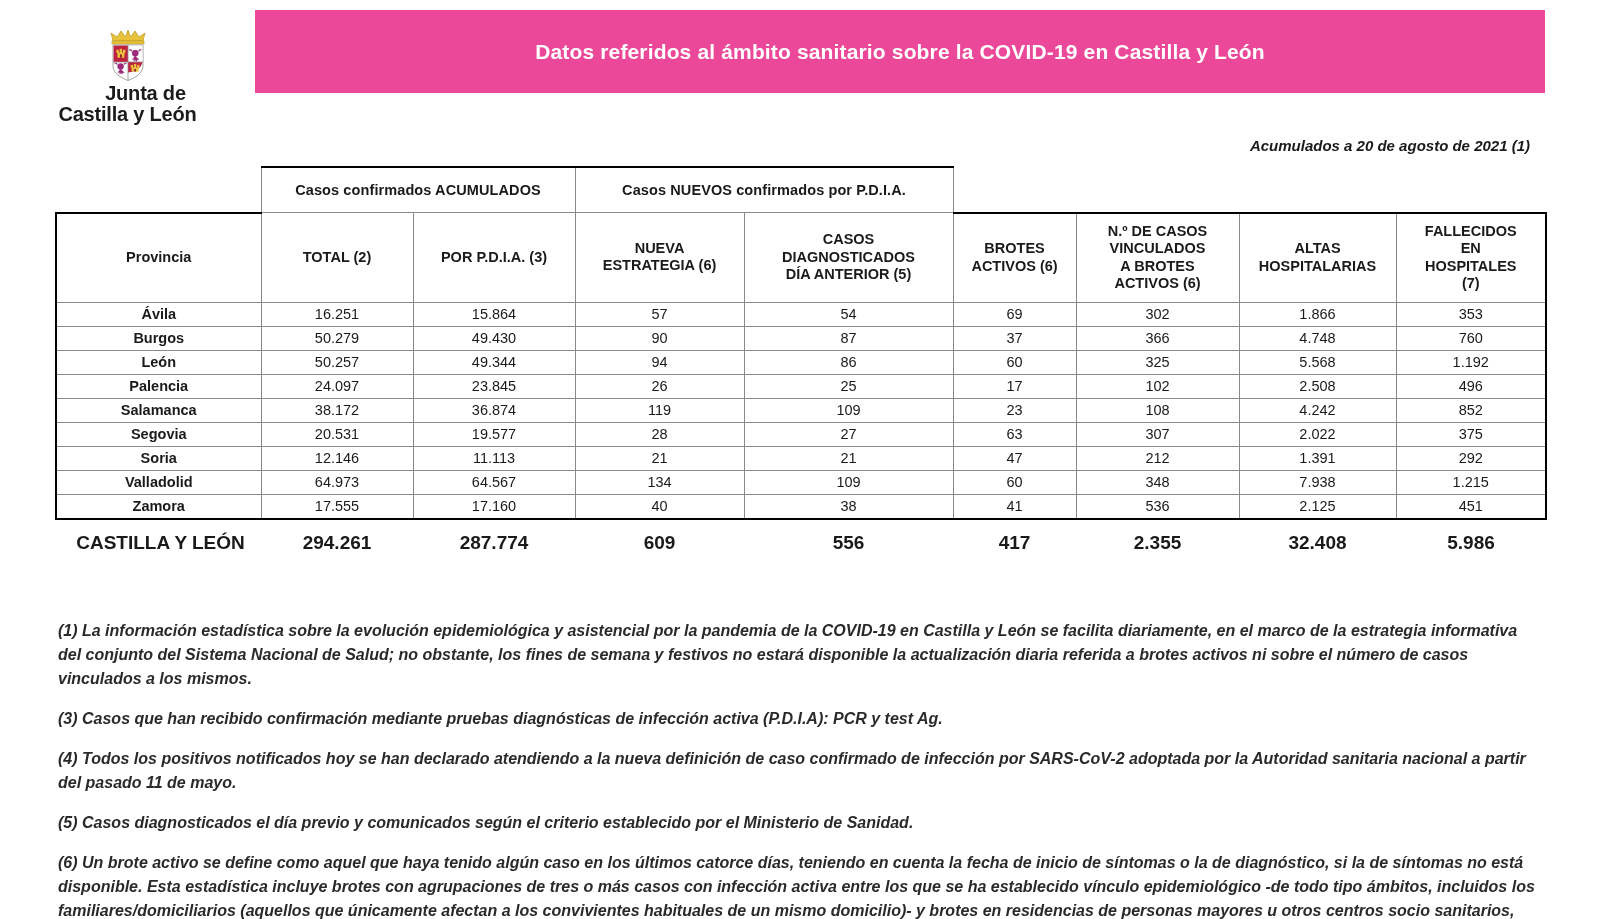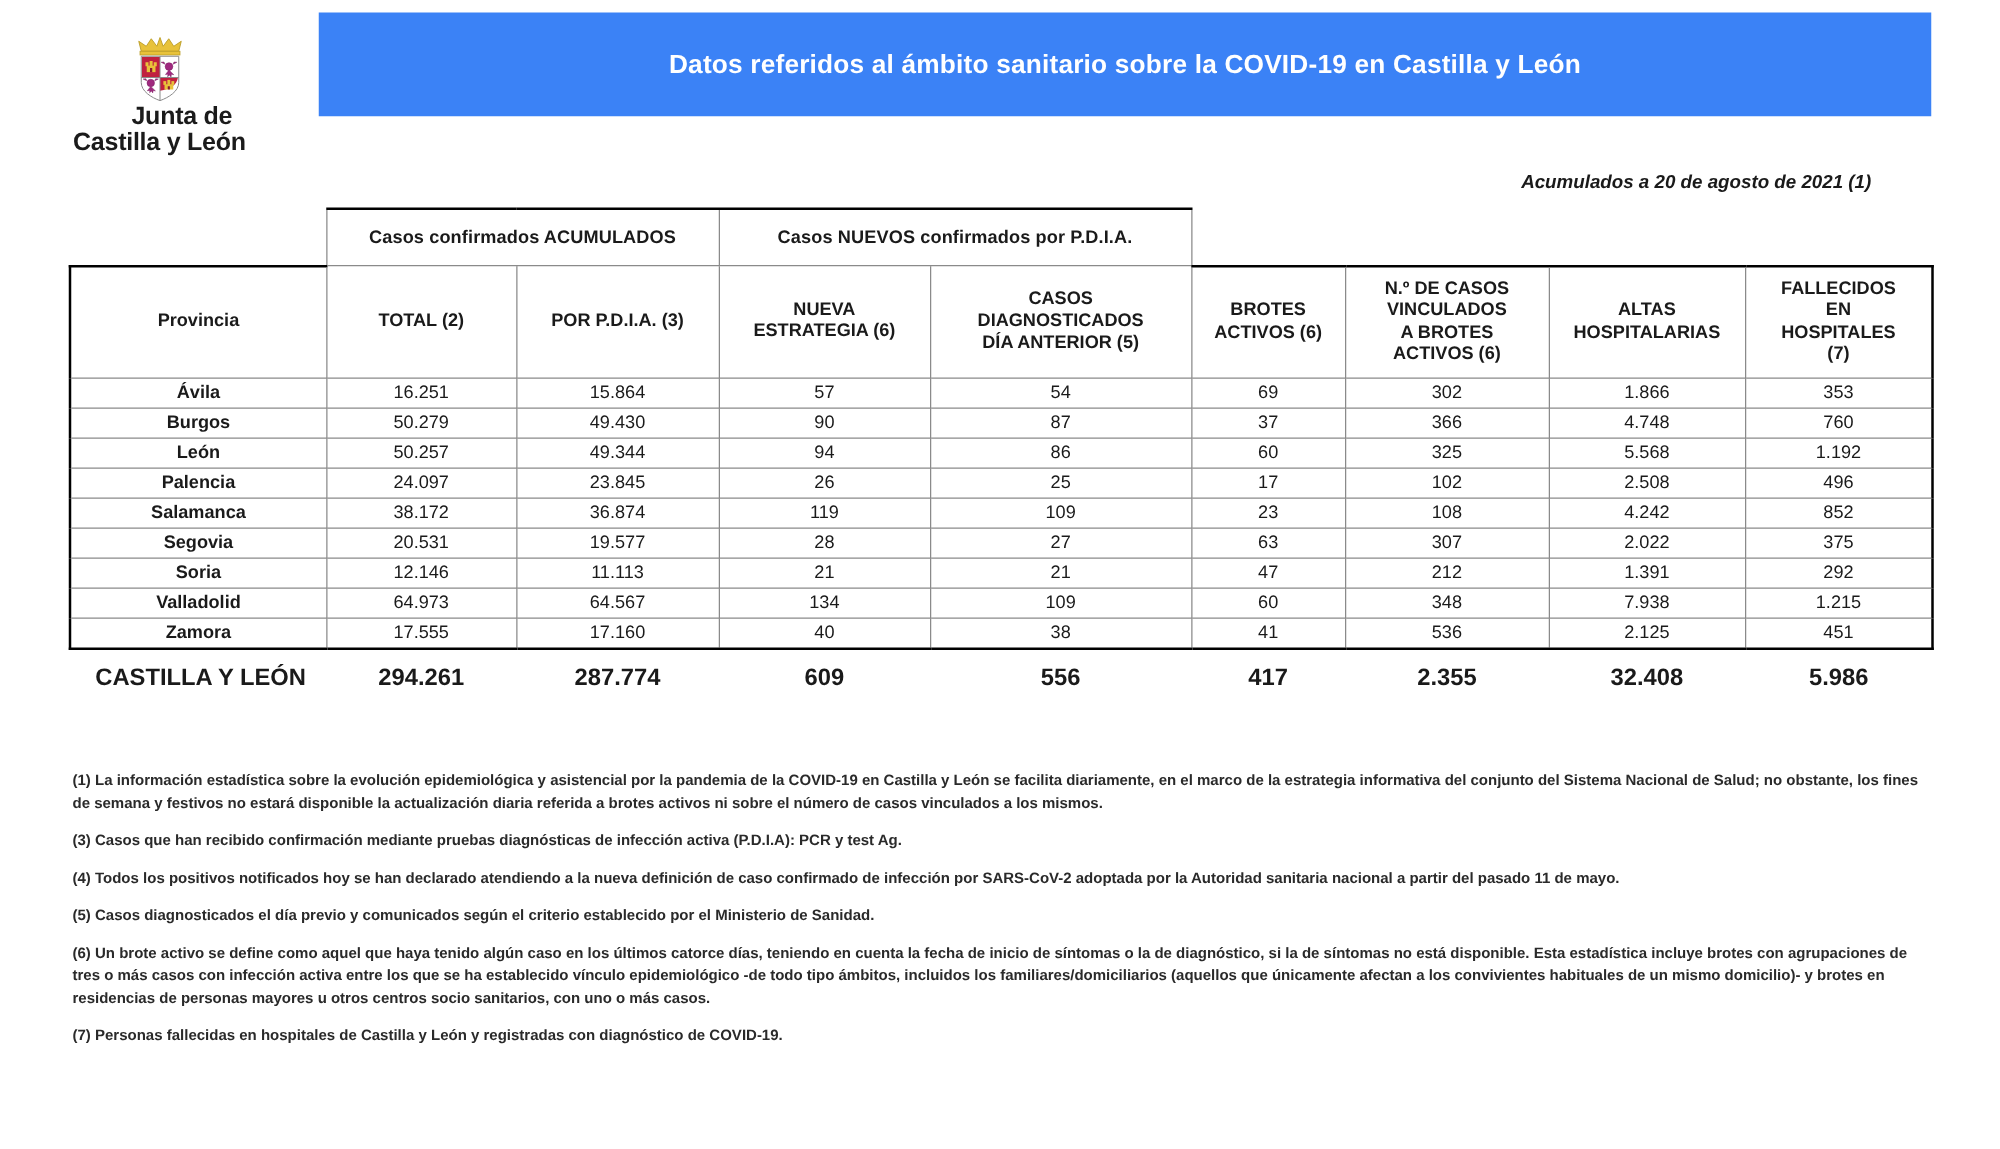--- a/index.html
+++ b/index.html
@@ -63,21 +63,21 @@
   .banner-title {
     color: #ffffff;
     font-size: 21px;
     font-weight: bold;
     letter-spacing: 0.15px;
   }
 
   
   .date-line {
     text-align: right;
-    padding-right: 103px;
+    padding-right: 70px;
     font-style: italic;
     font-weight: bold;
     font-size: 15px;
     color: #1a1a1a;
     margin-top: 27px;
   }
 
   
   .table-wrap {
     padding: 12px 55px 0 55px;
@@ -144,22 +144,23 @@
   tr.totals td.prov-name {
     font-size: 19px;
     padding-left: 4px;
   }
 
   
   .notes {
     padding: 40px 62px 0 58px;
   }
   .note {
-    font-weight: bold;
-    font-size: 12px;
+    font-style: italic;
+    font-weight: bold;
+    font-size: 16px;
     line-height: 1.5;
     color: #2a2a2a;
     margin-bottom: 12px;
     text-align: left;
   }
   .note:last-child { margin-bottom: 0; }
 </style>
 </head>
 <body>
 
@@ -211,21 +212,21 @@
         <path d="M23 17 V52" stroke="#8a8a8a" stroke-width="0.8" fill="none"></path>
         <path d="M8 34 H38" stroke="#8a8a8a" stroke-width="0.8" fill="none"></path>
       </svg>
     </div>
     <div class="logo-text">
       <span class="line1">Junta de</span>
       <span class="line2">Castilla y León</span>
     </div>
   </div>
 
-  <div class="banner" style="background: #3b82f6;">
+  <div class="banner" style="background: #ec4899;">
     <div class="banner-title">Datos referidos al ámbito sanitario sobre la COVID-19 en Castilla y León</div>
   </div>
 </div>
 
 <div class="date-line">Acumulados a 20 de agosto de 2021 (1)</div>
 
 <div class="table-wrap">
   <table class="data">
     <colgroup>
       <col style="width:205px">

